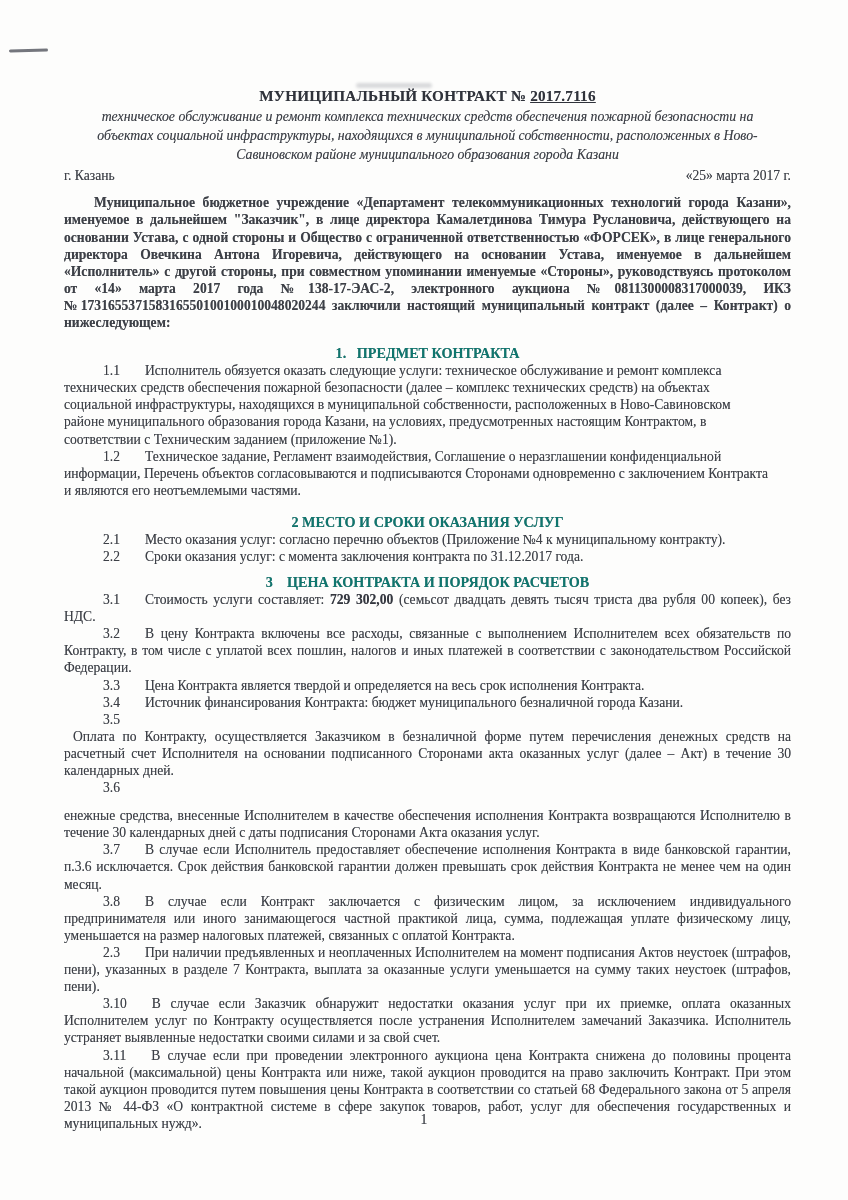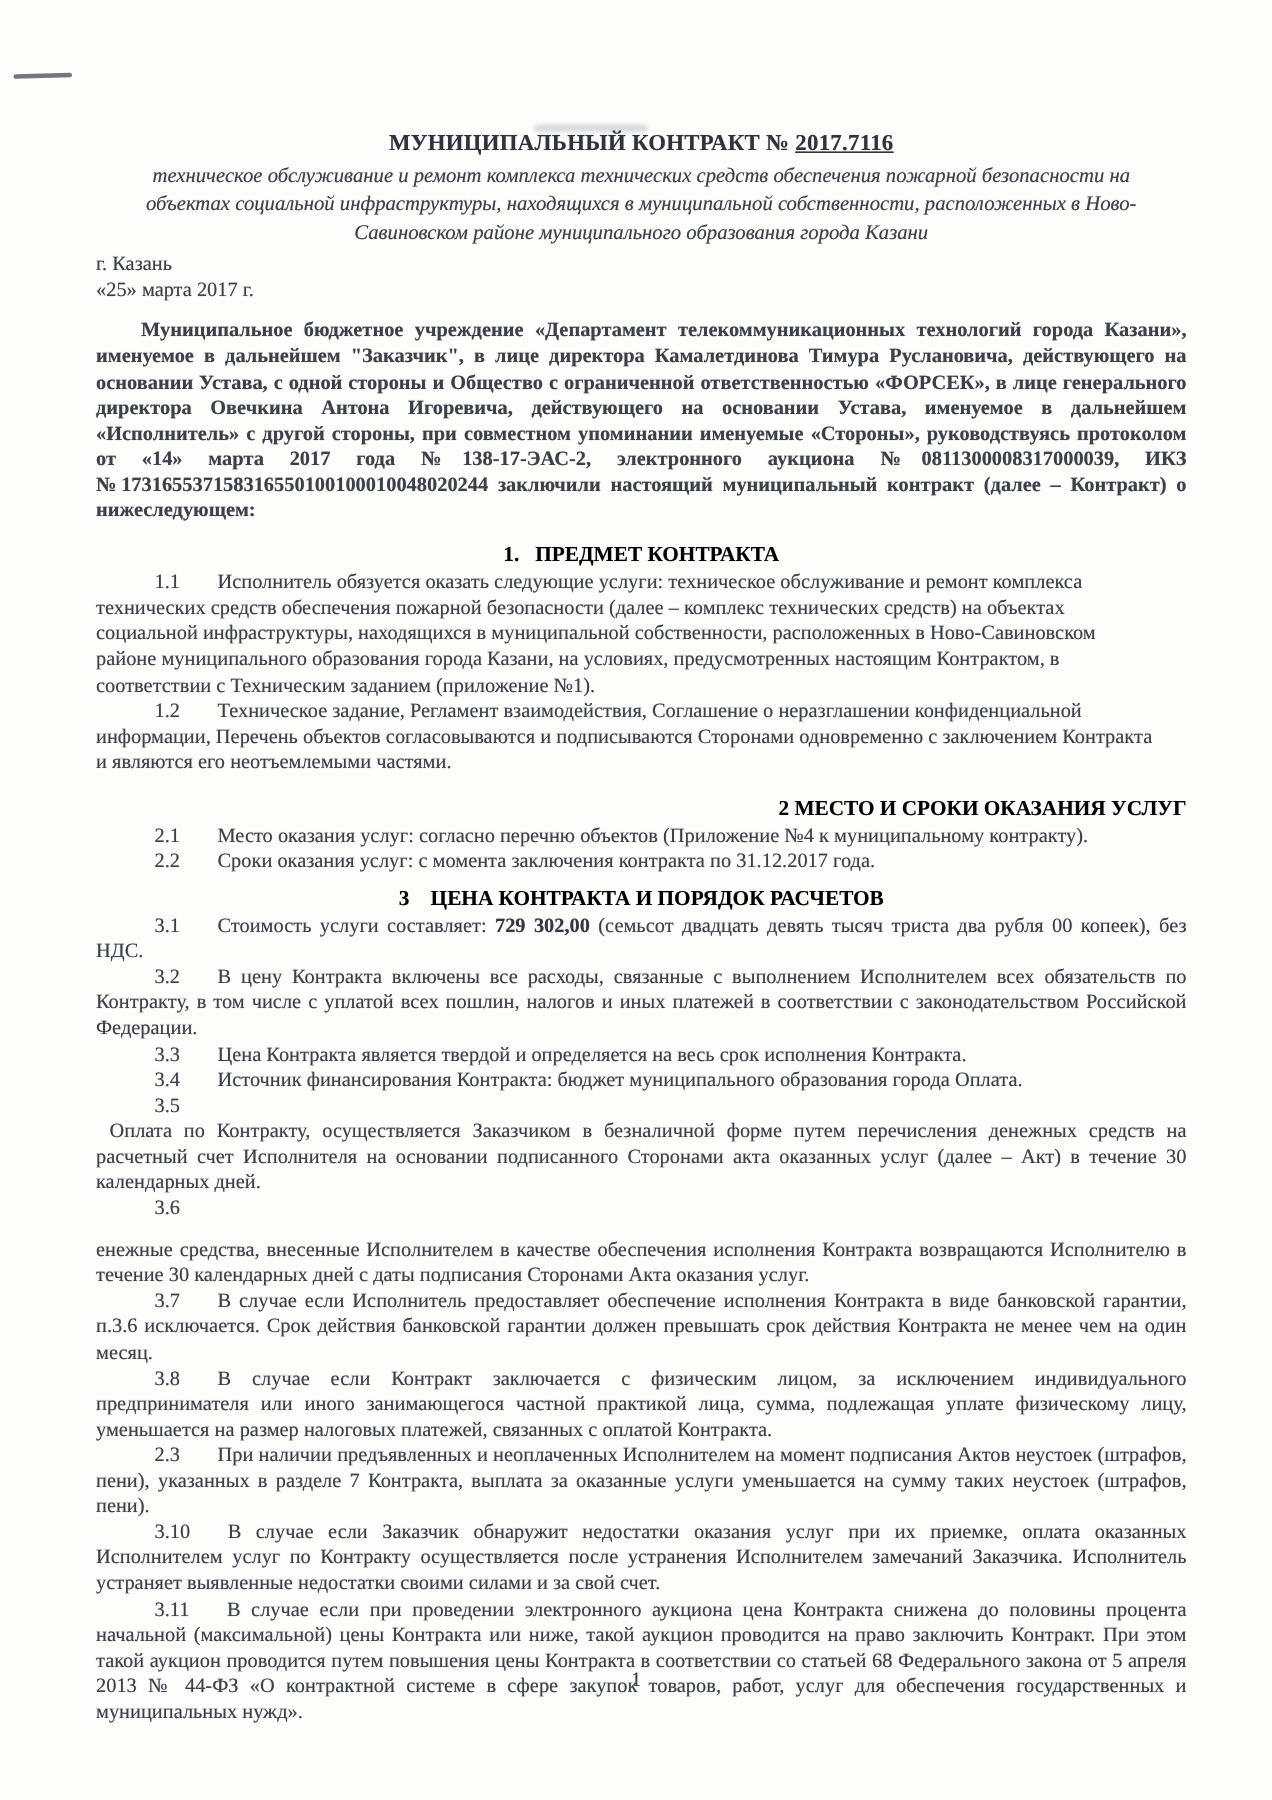--- a/index.html
+++ b/index.html
@@ -34,32 +34,32 @@
     font-size: 15.2px; letter-spacing: .2px;
     color: #30333b; line-height: 20px;
   }
   .title .u { text-decoration: underline; }
   .subtitle {
     text-align: center; font-size: 13.8px;
     line-height: 18.8px; width: 706px; margin: 2px auto 0; font-style: italic;
   }
   .placedate {
     display: flex; justify-content: space-between;
-    font-size: 13.6px; margin-top: 3px; line-height: 17px; flex-direction: column;
+    font-size: 13.6px; margin-top: 3px; line-height: 17px;
   }
   p.para { margin: 0; font-size: 13.6px; line-height: 17.1px; }
   .just { text-align: justify; }
   .indent { text-indent: 30px; }
   .pre { margin-top: 10px !important; font-weight: bold; }
   .heading {
     text-align: center; font-weight: bold;
-    font-size: 14.2px; color: #000000; line-height: 17px;
+    font-size: 14.2px; color: #0f766e; line-height: 17px;
   }
   .h1m { margin-top: 14px; }
-  .h2m { margin-top: 15px; text-align: right; }
+  .h2m { margin-top: 15px; }
   .h3m { margin-top: 9px; }
   .item { text-indent: 39px; }
   .mt { margin-top: 17px; }
   .tab { display: inline-block; width: 25px; }
   .num {}
   .amount { font-weight: bold; color: #34373f; }
   .narrow { max-width: 708px; }
   .p35 { text-indent: 9px; }
   .gap { margin-top: 11px !important; }
   .pagenum {
@@ -102,21 +102,21 @@
     <p class="para item narrow"><span class="num">2.2</span><span class="tab"></span><span>Сроки оказания услуг: с момента заключения контракта по 31.12.2017 года.</span></p>
 
     <div class="heading h3m">3&nbsp;&nbsp;&nbsp;&nbsp;ЦЕНА КОНТРАКТА И ПОРЯДОК РАСЧЕТОВ</div>
 
     <p class="para item just"><span class="num">3.1</span><span class="tab"></span><span>Стоимость услуги составляет: </span><span class="amount">729 302,00</span><span> (семьсот двадцать девять тысяч триста два рубля 00 копеек), без НДС.</span></p>
 
     <p class="para item just"><span class="num">3.2</span><span class="tab"></span><span>В цену Контракта включены все расходы, связанные с выполнением Исполнителем всех обязательств по Контракту, в том числе с уплатой всех пошлин, налогов и иных платежей в соответствии с законодательством Российской Федерации.</span></p>
 
     <p class="para item"><span class="num">3.3</span><span class="tab"></span><span>Цена Контракта является твердой и определяется на весь срок исполнения Контракта.</span></p>
 
-    <p class="para item"><span class="num">3.4</span><span class="tab"></span><span>Источник финансирования Контракта: бюджет муниципального образования города Оплата.</span></p>
+    <p class="para item"><span class="num">3.4</span><span class="tab"></span><span>Источник финансирования Контракта: бюджет муниципального безналичной города Казани.</span></p>
 
     <p class="para item"><span class="num">3.5</span></p>
     <p class="para just p35">Оплата по Контракту,  осуществляется Заказчиком в безналичной форме путем перечисления денежных средств на расчетный счет Исполнителя на основании подписанного Сторонами акта оказанных услуг (далее – Акт) в течение 30 календарных дней.</p>
 
     <p class="para item"><span class="num">3.6</span></p>
     <p class="para just gap">енежные средства, внесенные Исполнителем в качестве обеспечения исполнения Контракта возвращаются Исполнителю в течение 30 календарных дней с даты подписания Сторонами Акта оказания услуг.</p>
 
     <p class="para item just"><span class="num">3.7</span><span class="tab"></span><span>В случае если Исполнитель предоставляет обеспечение исполнения Контракта в виде банковской гарантии, п.3.6 исключается. Срок действия банковской гарантии должен превышать срок действия Контракта не менее чем на один месяц.</span></p>
 
     <p class="para item just"><span class="num">3.8</span><span class="tab"></span><span>В случае если Контракт заключается с физическим лицом, за исключением индивидуального предпринимателя или иного занимающегося частной практикой лица, сумма, подлежащая уплате физическому лицу, уменьшается на размер налоговых платежей, связанных с оплатой Контракта.</span></p>

